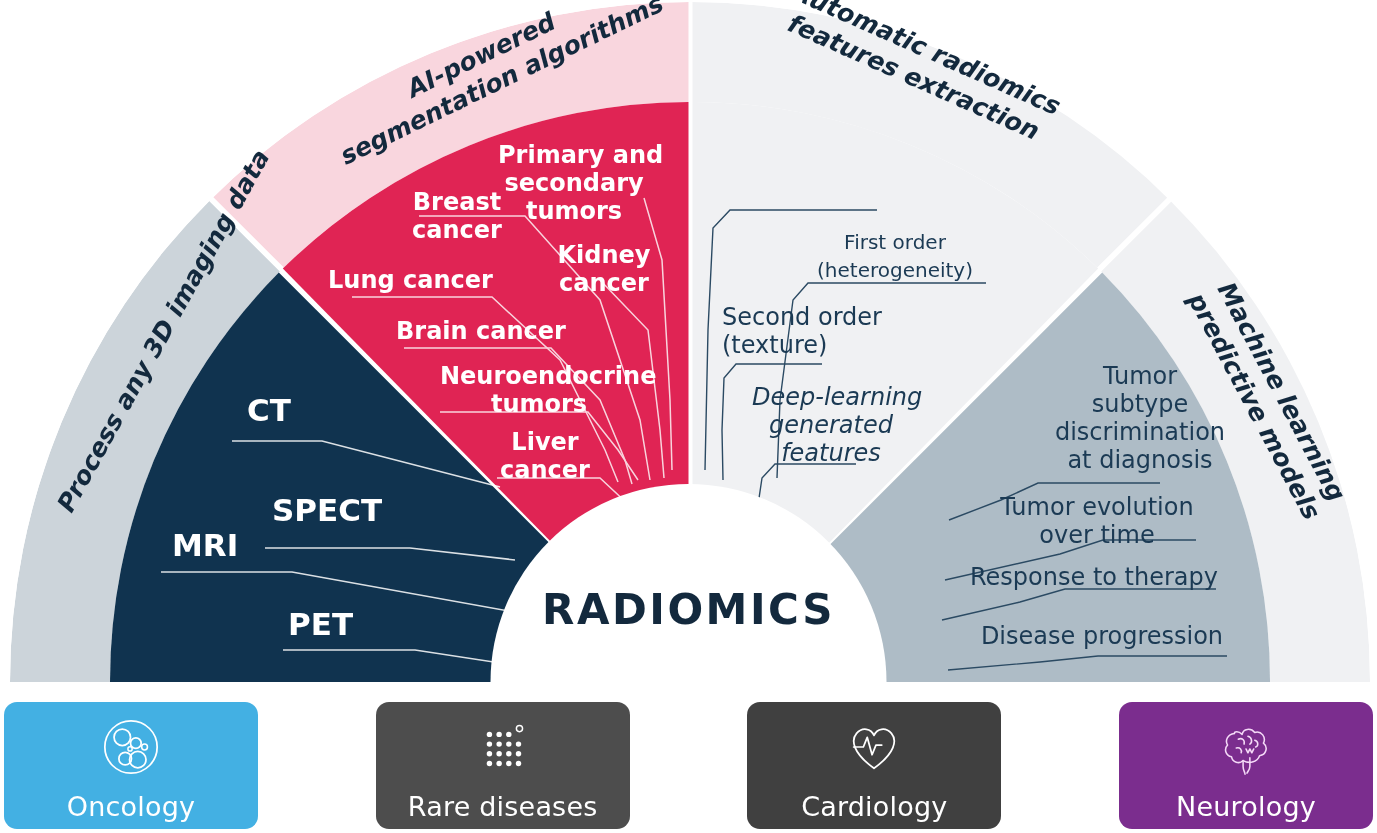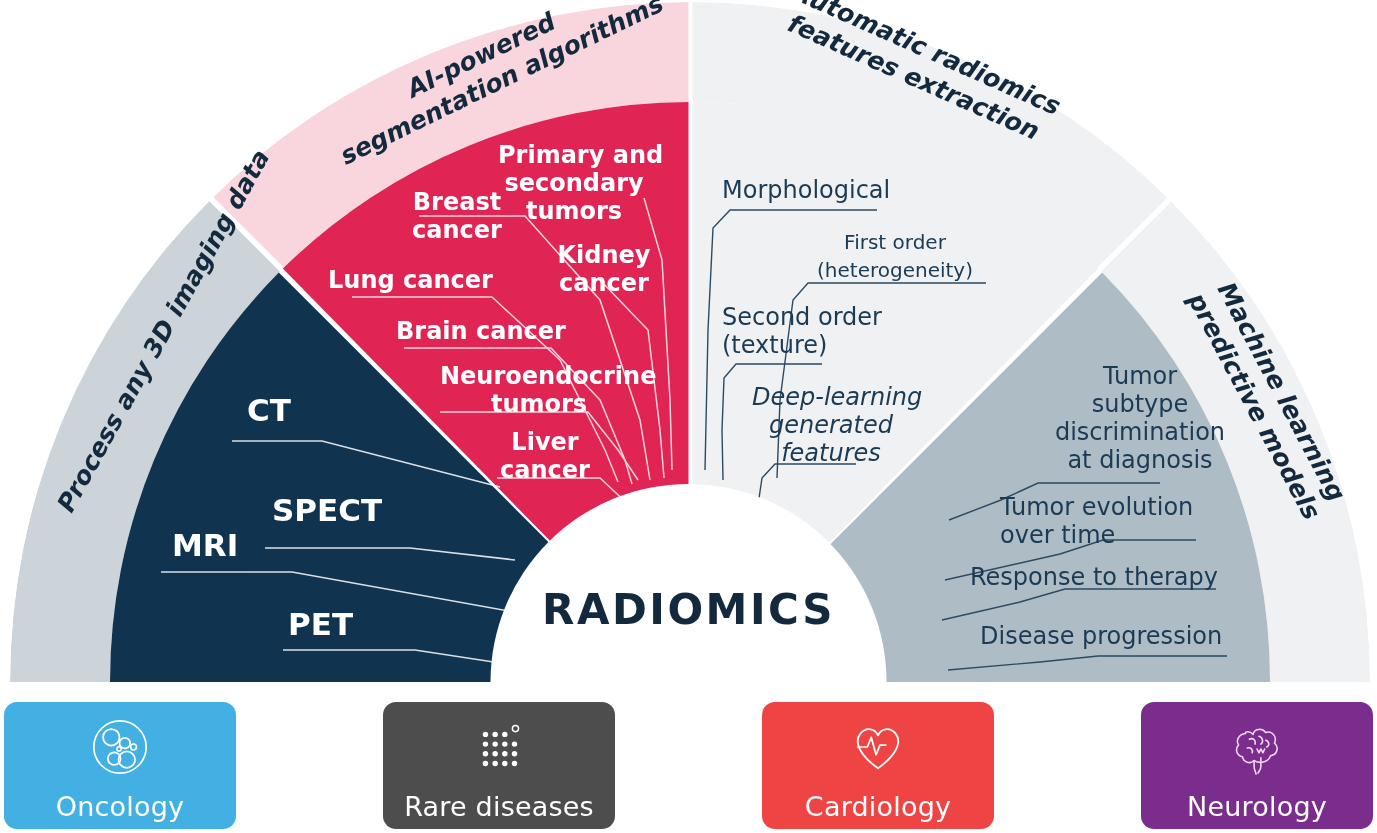--- a/index.html
+++ b/index.html
@@ -33,21 +33,21 @@
     top: 702px;
     width: 1377px;
     height: 131px;
     display: flex;
     justify-content: space-between;
     align-items: stretch;
     padding: 0 4px;
     box-sizing: border-box;
   }
   .app-card {
-    width: 232px;
+    width: 254px;
     height: 127px;
     border-radius: 13px;
     position: relative;
     display: flex;
     flex-direction: column;
     align-items: center;
     justify-content: flex-end;
     box-sizing: border-box;
     padding-bottom: 6px;
   }
@@ -71,21 +71,21 @@
   }
   
   .wtext {
     position: absolute;
     font-family: "DejaVu Sans", sans-serif;
     font-weight: 400;
     white-space: pre;
     pointer-events: none;
   }
   .wtext.center { text-align: center; }
-  .wtext.right  { text-align: left; }
+  .wtext.right  { text-align: center; }
   .wtext.left   { text-align: left; }
 
   .lbl-white { color: #ffffff; font-weight: bold; }
   .lbl-dark  { color: #1b3a54; }
 
   #center-label {
     position: absolute;
     left: 0;
     top: 585px;
     width: 1377px;
@@ -202,21 +202,20 @@
   <div class="wtext lbl-white center" style="left: 328px; top: 266px; width: 162px; font-size: 24px; line-height: 28px; white-space: pre;">Lung cancer</div>
 
   <div class="wtext lbl-white center" style="left: 396px; top: 317px; width: 156px; font-size: 24px; line-height: 28px; white-space: pre;">Brain cancer</div>
 
   <div class="wtext lbl-white center" style="left: 440px; top: 362px; width: 198px; font-size: 24px; line-height: 28px; white-space: pre;">Neuroendocrine
 tumors</div>
 
   <div class="wtext lbl-white center" style="left: 490px; top: 428px; width: 110px; font-size: 24px; line-height: 28px; white-space: pre;">Liver
 cancer</div>
 
-  <div class="wtext lbl-dark left" style="left: 722px; top: 176px; font-size: 24px; line-height: 28px; white-space: pre;">Morphological</div>
 
   <div class="wtext lbl-dark center" style="left: 800px; top: 228px; width: 190px; font-size: 20px; line-height: 28px; white-space: pre;">First order
 (heterogeneity)</div>
 
   <div class="wtext lbl-dark left" style="left: 722px; top: 303px; font-size: 24px; line-height: 28px; white-space: pre;">Second order
 (texture)</div>
 
   <div class="wtext lbl-dark center" style="left: 752px; top: 383px; width: 158px; font-size: 24px; line-height: 28px; white-space: pre; font-style: italic;">Deep-learning
 generated
 features</div>
@@ -265,21 +264,21 @@
           <circle cx="18" cy="49" r="2.8"></circle>
             <circle cx="28" cy="49" r="2.8"></circle>
             <circle cx="38" cy="49" r="2.8"></circle>
             <circle cx="48" cy="49" r="2.8"></circle>
         </g>
         <circle cx="49" cy="13" r="3.2" fill="none" stroke="#ffffff" stroke-width="1.5"></circle>
       </svg>
       <span class="app-label">Rare diseases</span>
     </div>
 
-    <div class="app-card" style="background: #ef4444;">
+    <div class="app-card" style="background: #404040;">
       <svg class="app-icon" viewBox="0 0 64 64">
         <path d="M32 54 C 10 38 8 25 14 18 C 20 11 29 13 32 20 C 35 13 44 11 50 18 C 56 25 54 38 32 54 Z" fill="none" stroke="#ffffff" stroke-width="1.8" stroke-linejoin="round"></path>
         <polyline points="11,32 21,32 25,22 30,40 34,30 40,30" fill="none" stroke="#ffffff" stroke-width="1.8" stroke-linecap="round" stroke-linejoin="round"></polyline>
       </svg>
       <span class="app-label">Cardiology</span>
     </div>
 
     <div class="app-card" style="background: rgb(123, 45, 142);">
       <svg class="app-icon" viewBox="0 0 64 64">
         <g fill="none" stroke="#f4d9f7" stroke-width="1.6" stroke-linecap="round" stroke-linejoin="round">

